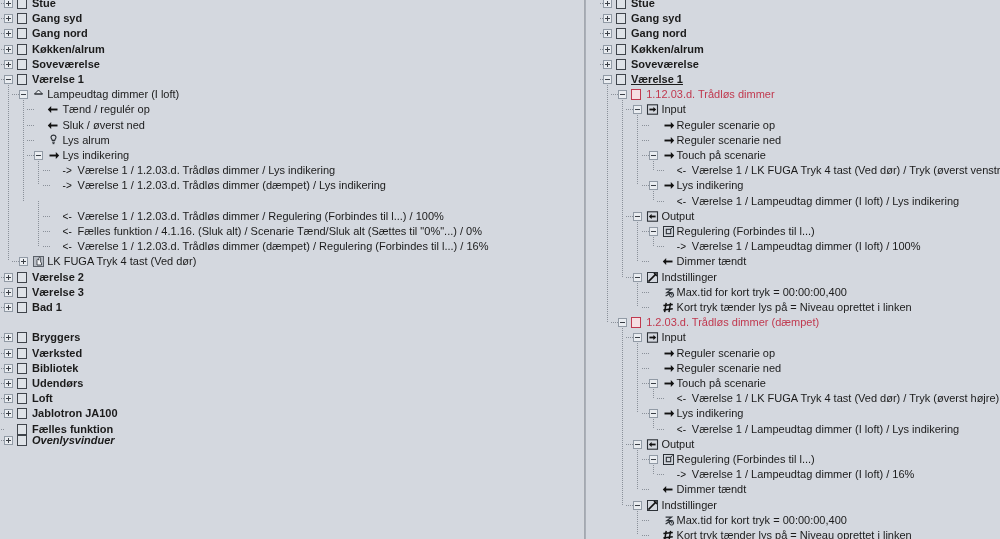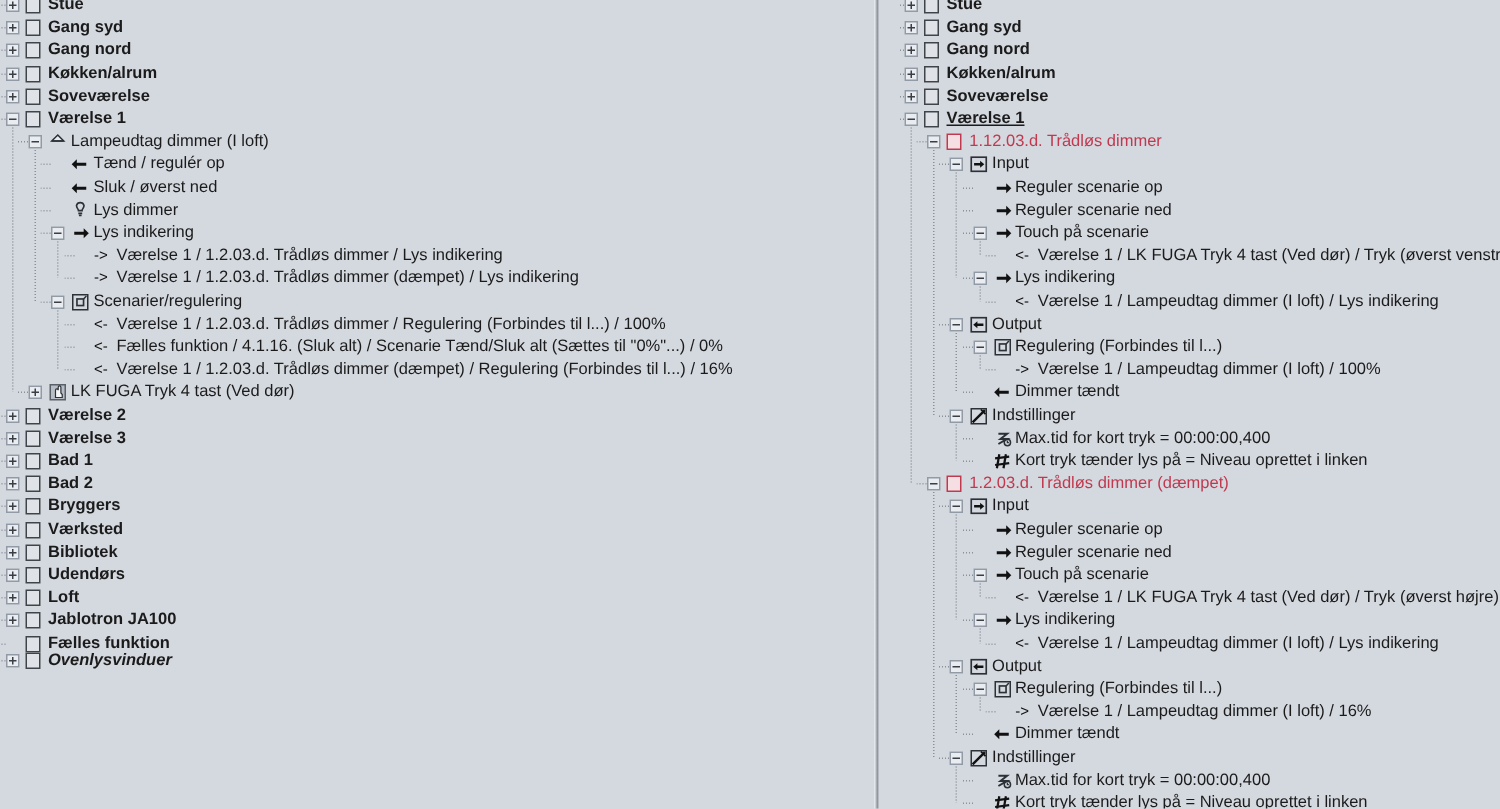--- a/index.html
+++ b/index.html
@@ -129,21 +129,21 @@
       </div>
       <div class="row" style="position: absolute; left: 0px; right: 0px; top: 132.8px;">
         <div class="hline" style="left: 27.4px; width: 7px;"></div>
         <span class="ic" style="left: 47.4px;">
           <svg width="13" height="13" viewBox="0 0 13 13">
             <path d="M4 3 a2.6 2.6 0 0 1 5 0 c0 1.8 -1.3 2.2 -1.3 3.4 h-2.4 C5.3 5.2 4 4.8 4 3 z" fill="none" stroke="#2c3137" stroke-width="1.1"></path>
             <path d="M5.2 8.2 h2.6" stroke="#2c3137" stroke-width="1.1"></path>
             <path d="M5.6 9.6 h1.8" stroke="#2c3137" stroke-width="1.1"></path>
           </svg>
         </span>
-        <span class="lbl" style="left: 62.4px;">Lys dimmer</span>
+        <span class="lbl" style="left: 62.4px;">Lys alrum</span>
       </div>
       <div class="row" style="position: absolute; left: 0px; right: 0px; top: 148px;">
         <div class="hline" style="left: 27.4px; width: 7px;"></div>
         <div class="exp" style="left: 34.4px;"></div>
         <span class="ic" style="left: 47.4px;">
           <svg width="13" height="13" viewBox="0 0 13 13">
             <path d="M2.5 6.5 L9.4 6.5" stroke="#111" stroke-width="1.9"></path>
             <path d="M8.8 3.1 L12.2 6.5 L8.8 9.9 Z" fill="#111"></path>
           </svg>
         </span>
@@ -151,32 +151,20 @@
       </div>
       <div class="row" style="position: absolute; left: 0px; right: 0px; top: 163.2px;">
         <div class="hline" style="left: 42.6px; width: 7px;"></div>
         <span class="tiny" style="left: 62.6px;">-&gt;</span>
         <span class="lbl" style="left: 77.6px;">Værelse 1 / 1.2.03.d. Trådløs dimmer / Lys indikering</span>
       </div>
       <div class="row" style="position: absolute; left: 0px; right: 0px; top: 178.4px;">
         <div class="hline" style="left: 42.6px; width: 7px;"></div>
         <span class="tiny" style="left: 62.6px;">-&gt;</span>
         <span class="lbl" style="left: 77.6px;">Værelse 1 / 1.2.03.d. Trådløs dimmer (dæmpet) / Lys indikering</span>
-      </div>
-      <div class="row" style="position: absolute; left: 0px; right: 0px; top: 193.6px;">
-        <div class="hline" style="left: 27.4px; width: 7px;"></div>
-        <div class="exp" style="left: 34.4px;"></div>
-        <span class="ic" style="left: 47.4px;">
-          <svg width="13" height="13" viewBox="0 0 13 13">
-            <rect x="1.5" y="1.5" width="10" height="10" fill="none" stroke="#2c3137" stroke-width="1"></rect>
-            <rect x="4.3" y="4.3" width="4.4" height="4.4" fill="none" stroke="#2c3137" stroke-width="1.1"></rect>
-            <path d="M8.7 4.3 L10.6 2.3" stroke="#2c3137" stroke-width="1"></path>
-          </svg>
-        </span>
-        <span class="lbl" style="left: 62.4px;">Scenarier/regulering</span>
       </div>
       <div class="row" style="position: absolute; left: 0px; right: 0px; top: 208.8px;">
         <div class="hline" style="left: 42.6px; width: 7px;"></div>
         <span class="tiny" style="left: 62.6px;">&lt;-</span>
         <span class="lbl" style="left: 77.6px;">Værelse 1 / 1.2.03.d. Trådløs dimmer / Regulering (Forbindes til l...) / 100%</span>
       </div>
       <div class="row" style="position: absolute; left: 0px; right: 0px; top: 224px;">
         <div class="hline" style="left: 42.6px; width: 7px;"></div>
         <span class="tiny" style="left: 62.6px;">&lt;-</span>
         <span class="lbl" style="left: 77.6px;">Fælles funktion / 4.1.16. (Sluk alt) / Scenarie Tænd/Sluk alt (Sættes til "0%"...) / 0%</span>
@@ -207,26 +195,20 @@
         <div class="hline" style="left: -3px; width: 7px;"></div>
         <div class="exp plus" style="left: 4px;"></div>
         <span class="cb" style="left: 17px;"></span>
         <span class="lbl bold" style="left: 32px;">Værelse 3</span>
       </div>
       <div class="row" style="position: absolute; left: 0px; right: 0px; top: 300px;">
         <div class="hline" style="left: -3px; width: 7px;"></div>
         <div class="exp plus" style="left: 4px;"></div>
         <span class="cb" style="left: 17px;"></span>
         <span class="lbl bold" style="left: 32px;">Bad 1</span>
-      </div>
-      <div class="row" style="position: absolute; left: 0px; right: 0px; top: 315.2px;">
-        <div class="hline" style="left: -3px; width: 7px;"></div>
-        <div class="exp plus" style="left: 4px;"></div>
-        <span class="cb" style="left: 17px;"></span>
-        <span class="lbl bold" style="left: 32px;">Bad 2</span>
       </div>
       <div class="row" style="position: absolute; left: 0px; right: 0px; top: 330.4px;">
         <div class="hline" style="left: -3px; width: 7px;"></div>
         <div class="exp plus" style="left: 4px;"></div>
         <span class="cb" style="left: 17px;"></span>
         <span class="lbl bold" style="left: 32px;">Bryggers</span>
       </div>
       <div class="row" style="position: absolute; left: 0px; right: 0px; top: 345.6px;">
         <div class="hline" style="left: -3px; width: 7px;"></div>
         <div class="exp plus" style="left: 4px;"></div>

